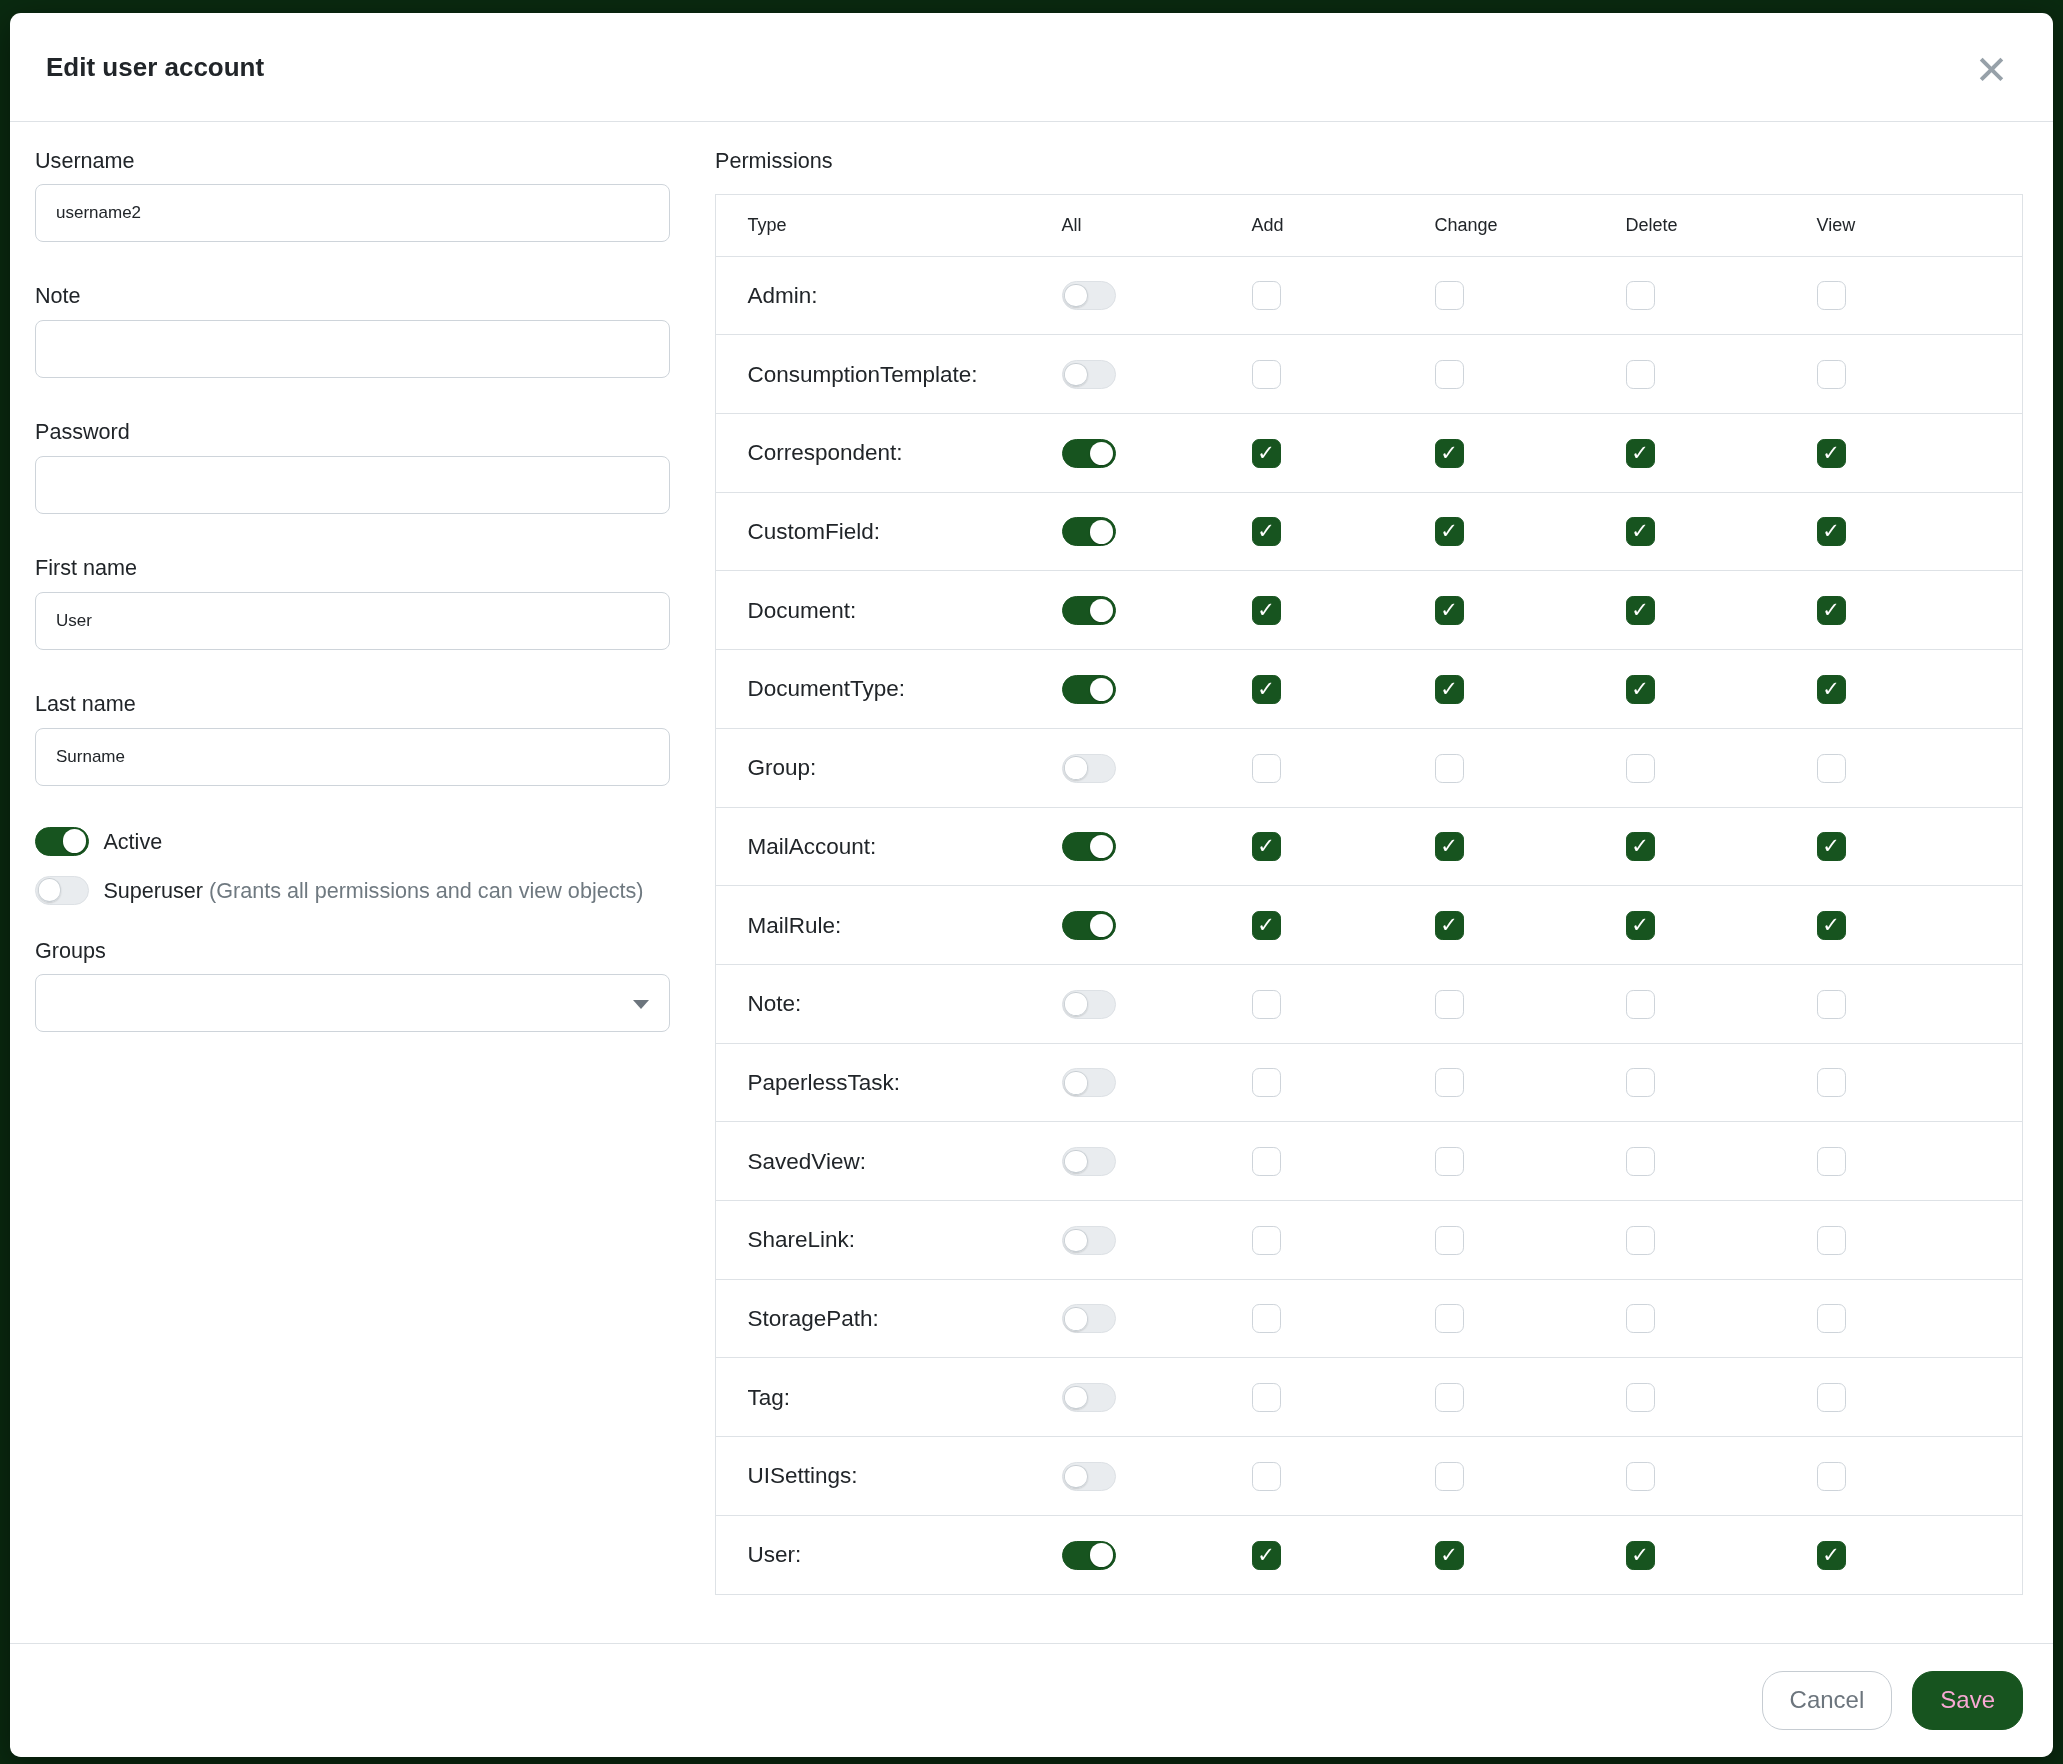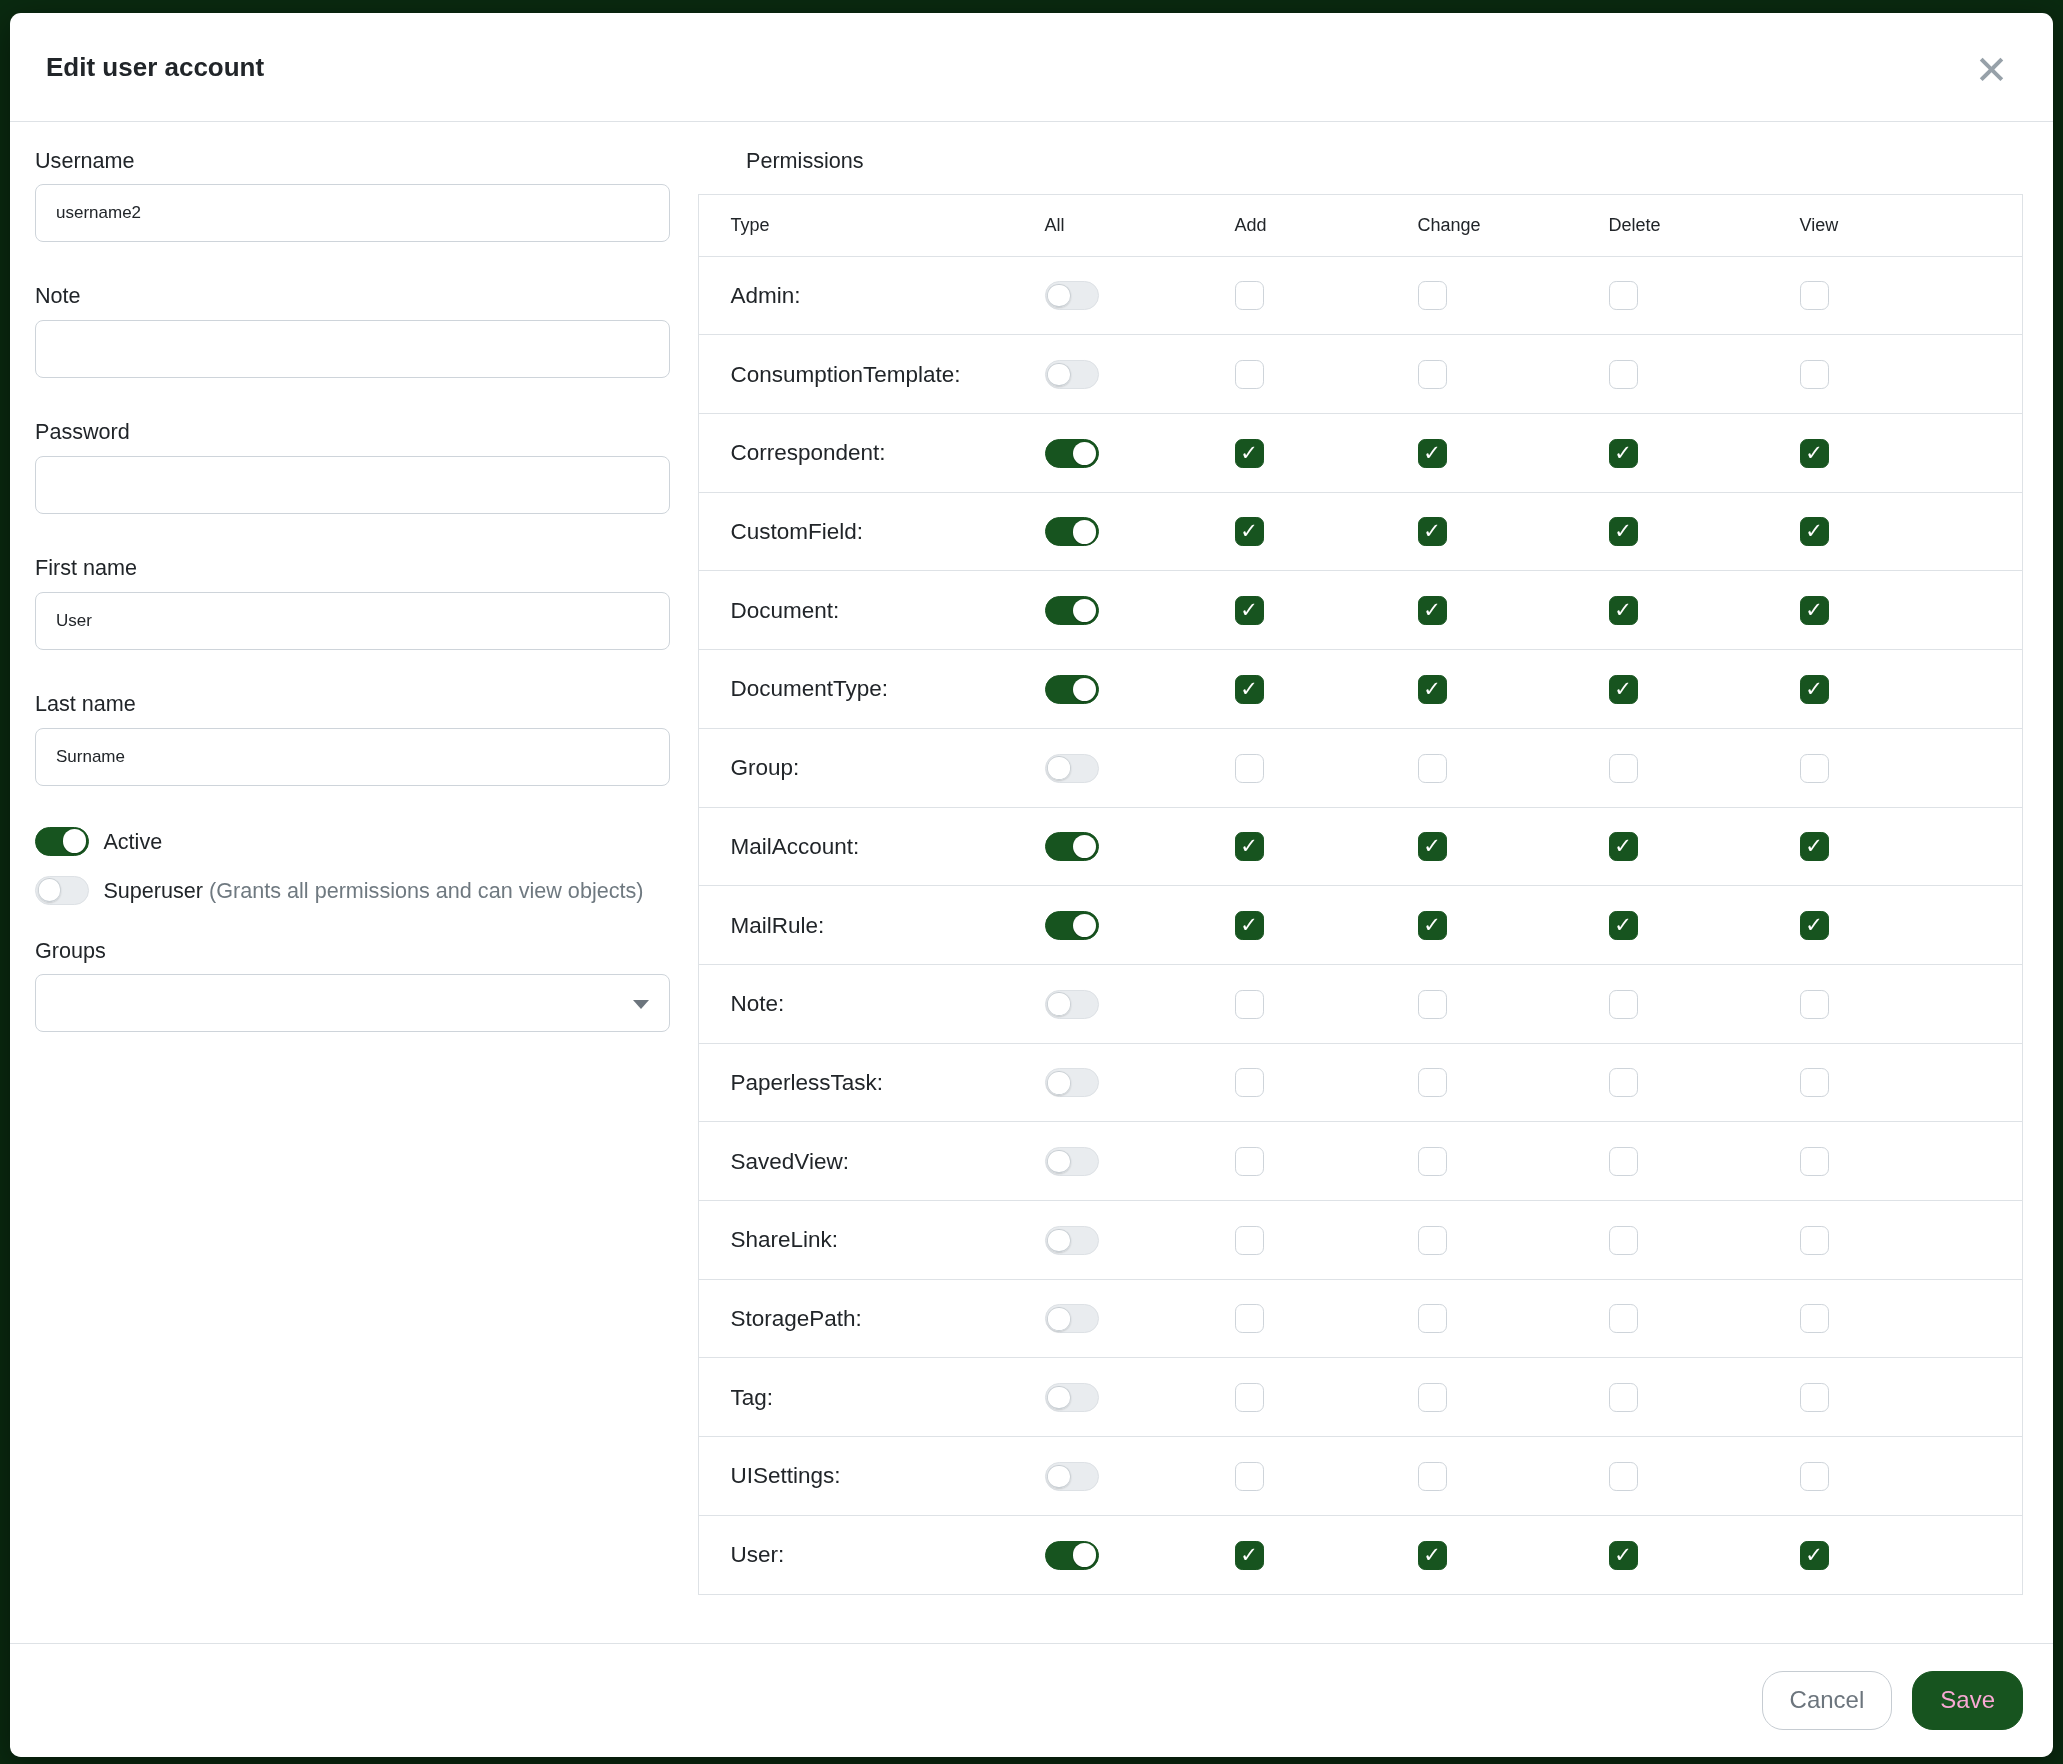--- a/index.html
+++ b/index.html
@@ -10,21 +10,21 @@
     border-radius:10.8px;display:flex;flex-direction:column;overflow:hidden;
     box-shadow:0 9px 36px rgba(0,0,0,.45);}
 
   
   .modal-header{position:relative;padding:32px 40px 31px 36px;border-bottom:0.9px solid #dee2e6;flex:0 0 auto;}
   .modal-title{font-size:26px;font-weight:700;color:#212529;line-height:45px;}
   .close-btn{position:absolute;top:36px;right:40px;width:43px;height:43px;border:none;background:transparent;
     color:#97a1a9;font-size:40px;line-height:43px;text-align:center;cursor:pointer;padding:0;}
 
   
-  .modal-body{flex:1 1 auto;display:flex;padding:25px 30px 18px 25px;gap:28px;overflow:hidden;}
+  .modal-body{flex:1 1 auto;display:flex;padding:25px 30px 18px 25px;gap:45px;overflow:hidden;}
   .left-col{width:635px;flex:0 0 635px;}
   .right-col{flex:1 1 auto;}
 
   .field-label{font-size:21.6px;color:#212529;margin-bottom:10.8px;line-height:27px;}
   .form-group{margin-bottom:40px;}
   .text-input{width:100%;height:58px;border:0.9px solid #ced4da;border-radius:8px;padding:8px 20px;
     font-size:17px;color:#212529;font-family:inherit;background:#fff;outline:none;}
 
   
   .toggle{display:inline-block;position:relative;width:54px;height:29px;border-radius:14.4px;
@@ -40,21 +40,21 @@
   .active-row{margin-top:41px;}
   .superuser-row{margin-top:20px;}
   .groups-group{margin-top:32px;}
 
   
   .select-box{position:relative;width:100%;height:58px;border:0.9px solid #ced4da;border-radius:8px;background:#fff;cursor:pointer;}
   .select-caret{position:absolute;right:20px;top:50%;margin-top:-3.6px;width:0;height:0;
     border-left:8px solid transparent;border-right:8px solid transparent;border-top:9px solid #6c757d;}
 
   
-  .perm-label{margin-bottom:20px;margin-left:48px;}
+  .perm-label{margin-bottom:20px;}
   table.perm{width:100%;border-collapse:collapse;table-layout:fixed;border:0.9px solid #dee2e6;}
   table.perm col.c-type{width:346px;}
   table.perm col.c-all{width:190px;}
   table.perm col.c-add{width:183px;}
   table.perm col.c-change{width:191px;}
   table.perm col.c-delete{width:191px;}
   table.perm col.c-view{width:auto;}
   table.perm th{font-size:18px;font-weight:400;color:#212529;text-align:left;
     padding:16px 9px 16px 0;border-bottom:0.9px solid #dee2e6;line-height:29px;}
   table.perm th.type-col{padding-left:31.5px;}

